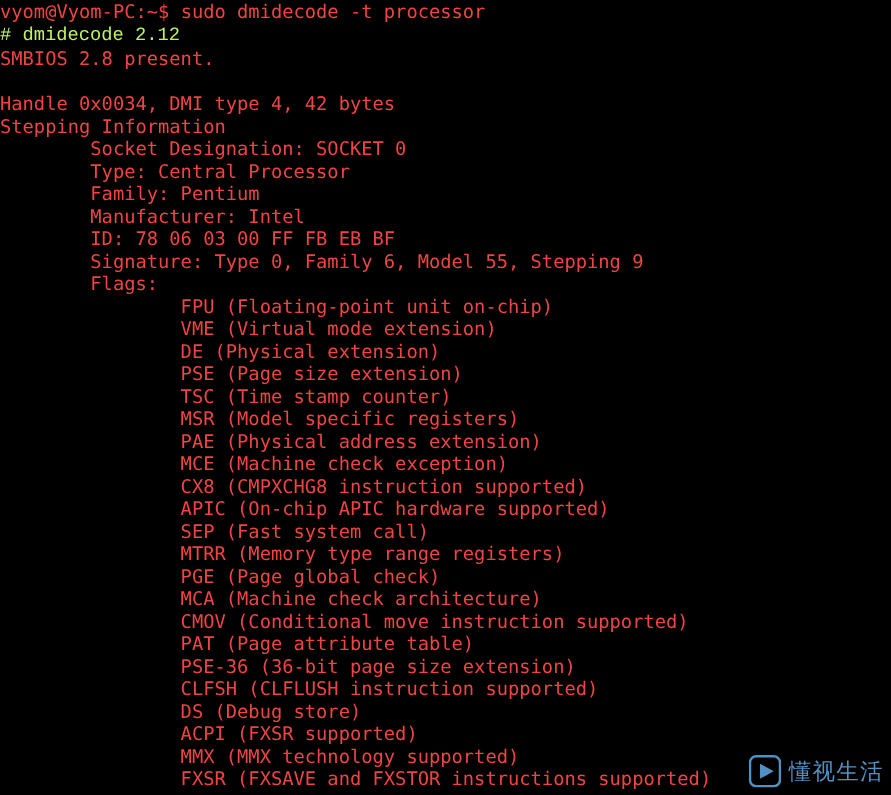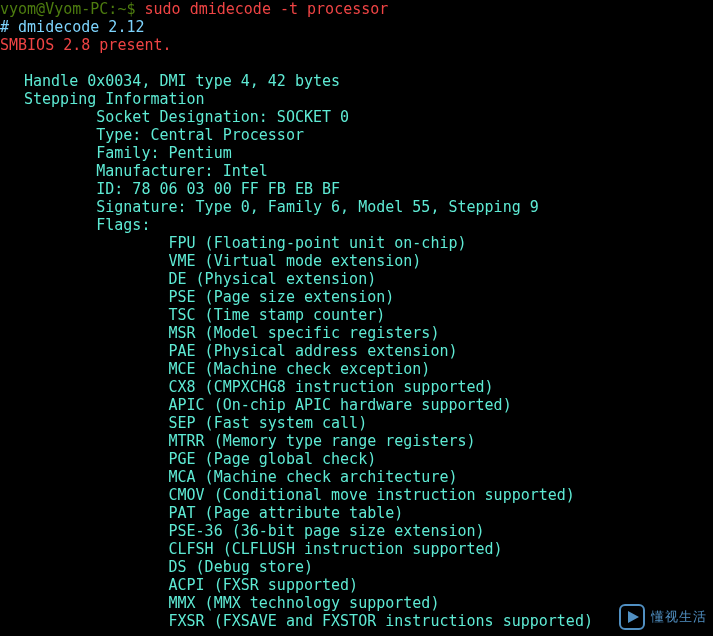--- a/index.html
+++ b/index.html
@@ -12,38 +12,38 @@
       width: 713px;
       height: 636px;
       overflow: hidden;
       position: relative;
       padding: 0;
     }
     .terminal {
       white-space: pre;
       font-family: inherit;
     }
-    .prompt { color: #4d7c0f; }
+    .prompt { color: #ef4444; }
     .cmd    { color: #ef4444; }
-    .dim    { color: #7dd3fc; }
-    .cyan   { color: #5eead4; padding-left: 24px; }
+    .dim    { color: #bef264; font-family: Liberation Mono, monospace; }
+    .cyan   { color: #ef4444; }
     .watermark {
       position: absolute;
       bottom: 6px;
       right: 6px;
       display: flex;
       align-items: center;
       gap: 6px;
       opacity: 0.9;
       pointer-events: none;
     }
     .watermark svg { display: block; }
     .watermark-text {
       font-family: sans-serif;
-      font-size: 13px;
+      font-size: 18px;
       color: #5aa0d8;
       letter-spacing: 1px;
     }
   </style>
 </head>
 <body>
 
 <div class="terminal"><span class="prompt">vyom@Vyom-PC:~$ </span><span class="cmd">sudo dmidecode -t processor</span>
 <span class="dim"># dmidecode 2.12</span>
 <span class="cmd">SMBIOS 2.8 present.</span>

